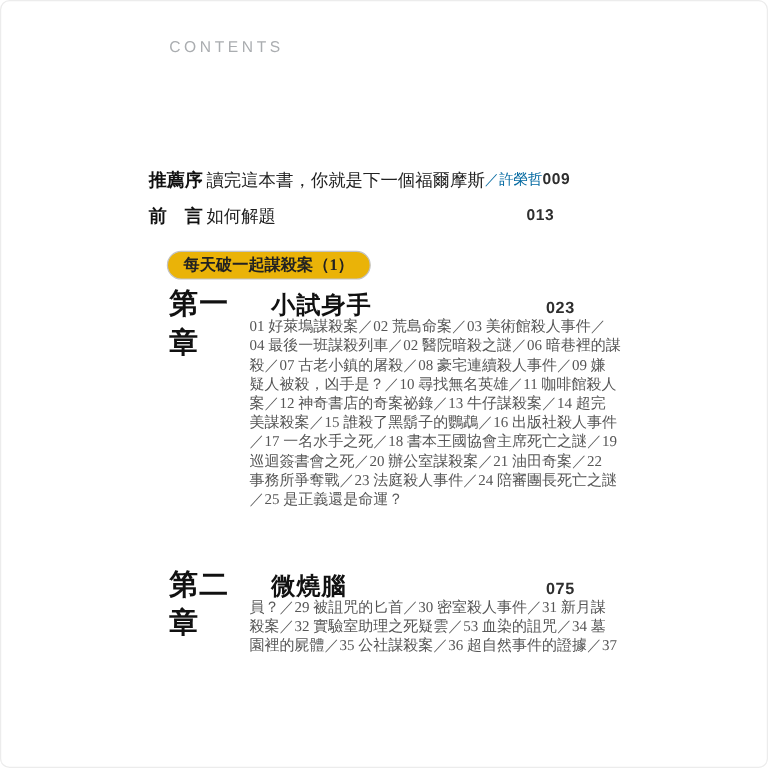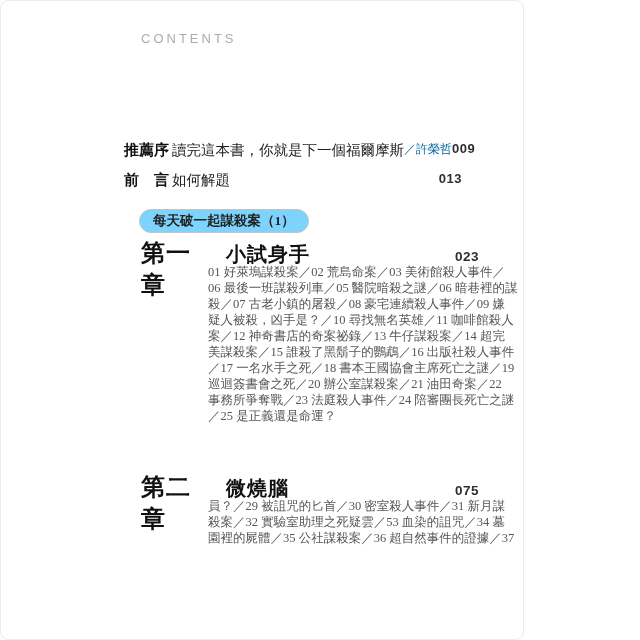--- a/index.html
+++ b/index.html
@@ -1,18 +1,18 @@
 <!DOCTYPE html>
 <html><head>
 <meta charset="utf-8">
 <style>
   html,body{margin:0;padding:0;background:#fff;}
   #page{
     position:relative;
-    width:524px;height:640px;
+    width:640px;height:640px;
     background:#ffffff;
     border:1px solid #ececec;
     border-radius:8px;
     box-sizing:border-box;
     font-family:"Liberation Sans", sans-serif;
     color:#1a1a1a;
     overflow:hidden;
   }
   .contents-header{
     position:absolute;left:140px;top:30px;
@@ -43,21 +43,21 @@
   .page-num{
     margin-left:auto;
     font-size:13px;font-weight:bold;color:#2e2e2e;
     letter-spacing:0.5px;
     font-family:"Liberation Sans", sans-serif;
   }
   .series-badge{
     position:absolute;left:138px;top:208px;
     display:inline-block;
     padding:2px 13px 3px 13px;
-    background:#7dd3fc;
+    background:#eab308;
     border:1px solid #c3c3c3;
     border-radius:12px;
     font-size:13.5px;font-weight:bold;color:#222;
     font-family:"Liberation Serif", serif;
     line-height:17px;
   }
   .chap-heading{
     position:absolute;left:140px;width:338px;height:26px;
     display:flex;align-items:baseline;
   }
@@ -114,21 +114,21 @@
 
   <div class="series-badge">每天破一起謀殺案（1）</div>
 
   <div class="chap-heading c1">
     <span class="chap-label">第一章</span>
     <span class="chap-title">小試身手</span>
     <span class="chap-page">023</span>
   </div>
   <div class="chap-body c1">
     <div class="body-line">01 好萊塢謀殺案／02 荒島命案／03 美術館殺人事件／</div>
-    <div class="body-line">06 最後一班謀殺列車／05 醫院暗殺之謎／06 暗巷裡的謀</div>
+    <div class="body-line">04 最後一班謀殺列車／02 醫院暗殺之謎／06 暗巷裡的謀</div>
     <div class="body-line">殺／07 古老小鎮的屠殺／08 豪宅連續殺人事件／09 嫌</div>
     <div class="body-line">疑人被殺，凶手是？／10 尋找無名英雄／11 咖啡館殺人</div>
     <div class="body-line">案／12 神奇書店的奇案祕錄／13 牛仔謀殺案／14 超完</div>
     <div class="body-line">美謀殺案／15 誰殺了黑鬍子的鸚鵡／16 出版社殺人事件</div>
     <div class="body-line">／17 一名水手之死／18 書本王國協會主席死亡之謎／19</div>
     <div class="body-line">巡迴簽書會之死／20 辦公室謀殺案／21 油田奇案／22</div>
     <div class="body-line">事務所爭奪戰／23 法庭殺人事件／24 陪審團長死亡之謎</div>
     <div class="body-line">／25 是正義還是命運？</div>
   </div>
 

